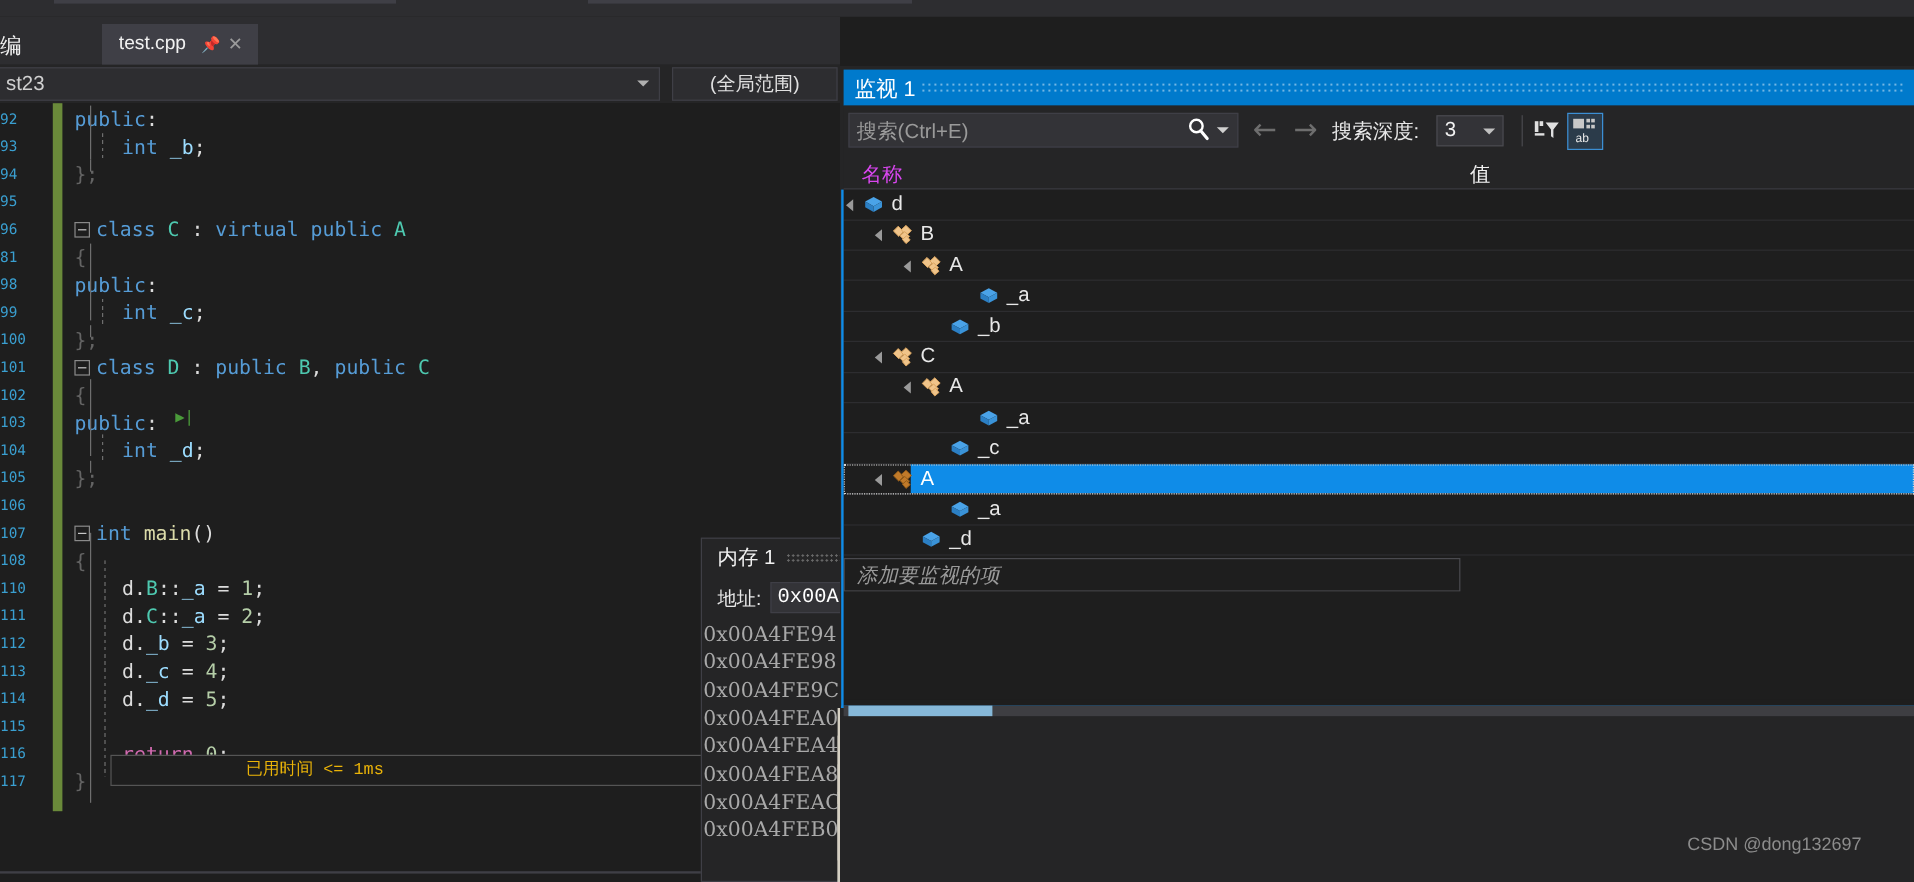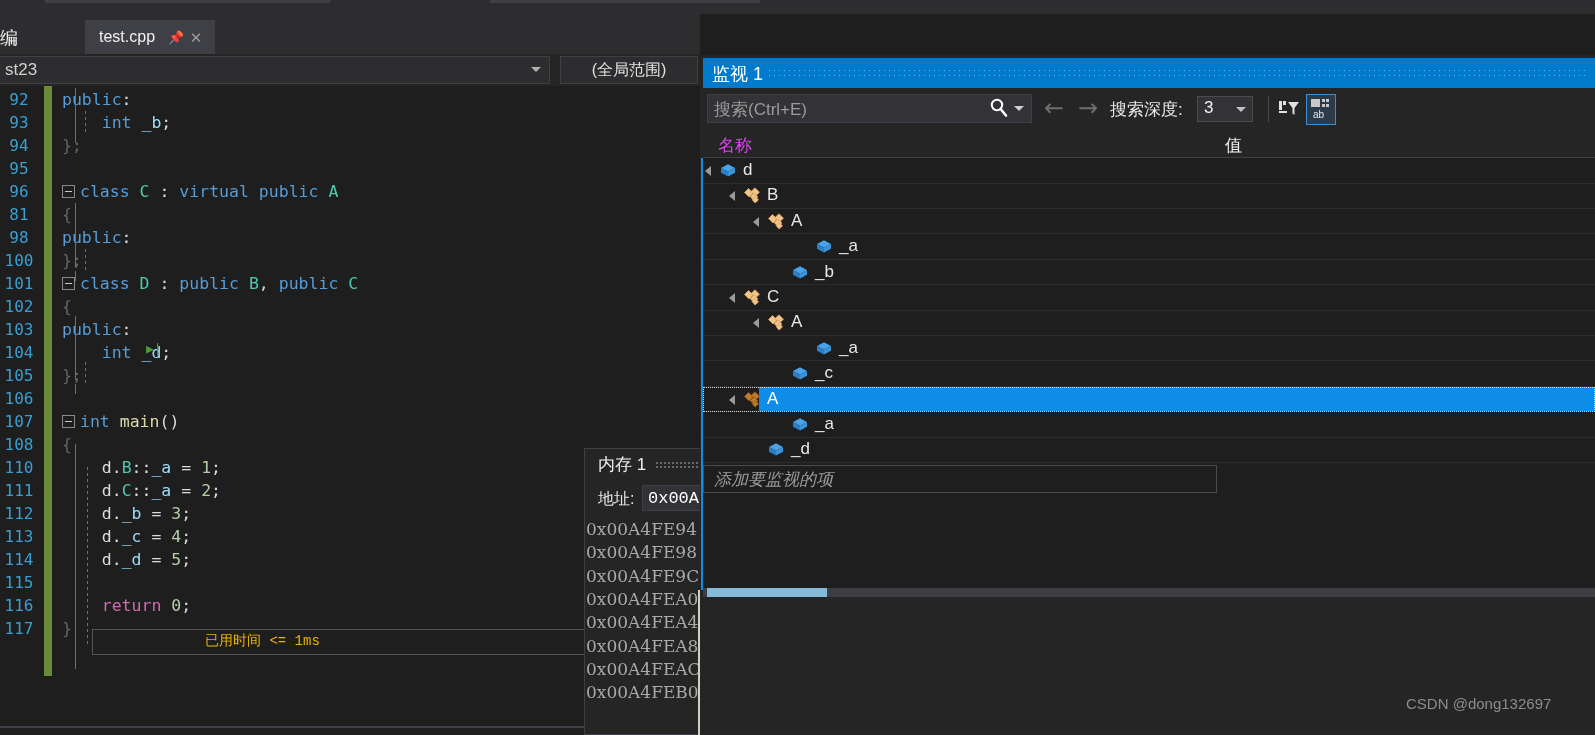--- a/index.html
+++ b/index.html
@@ -99,23 +99,23 @@
   .code-row {
     position:relative;
     height:23px;
     font-family:"DejaVu Sans Mono","Liberation Mono",monospace;
     font-size:16.5px;
     line-height:23px;
     white-space:pre;
   }
   .ln {
     position:absolute; left:0; width:38px;
-    text-align:center;
+    text-align:left;
     color:#3a9fd0;
-    font-size:16px;
+    font-size:12px;
   }
   .codetext { position:absolute; left:62px; }
   .fold {
     position:absolute; left:62px; top:5px;
     width:13px; height:13px;
     border:1px solid #8a8a8a;
     box-sizing:border-box;
   }
   .fold:after{
     content:""; position:absolute; left:2px; top:5px;
@@ -408,20 +408,21 @@
 <div class="abs" id="gutter-band"></div>
 
 <div class="abs" id="code-lines" style="left:0;top:88px;width:700px;">
     <div class="code-row"><span class="ln">92</span><span class="codetext"><span class="kw">public</span><span class="punc">:</span></span></div>
     <div class="code-row"><span class="ln">93</span><span class="codetext"><span class="kw">    int</span> <span class="var">_b</span><span class="punc">;</span></span></div>
     <div class="code-row"><span class="ln">94</span><span class="codetext"><span class="brace">};</span></span></div>
     <div class="code-row"><span class="ln">95</span><span class="codetext"></span></div>
     <div class="code-row"><span class="ln">96</span><span class="fold"></span><span class="codetext" style="left: 80px;"><span class="kw">class</span> <span class="typ">C</span> <span class="punc">:</span> <span class="kw">virtual</span> <span class="kw">public</span> <span class="typ">A</span></span></div>
     <div class="code-row"><span class="ln">81</span><span class="codetext"><span class="brace">{</span></span></div>
     <div class="code-row"><span class="ln">98</span><span class="codetext"><span class="kw">public</span><span class="punc">:</span></span></div>
+    <div class="code-row"><span class="ln">99</span><span class="codetext"><span class="kw">    int</span> <span class="var">_c</span><span class="punc">;</span></span></div>
     <div class="code-row"><span class="ln">100</span><span class="codetext"><span class="brace">};</span></span></div>
     <div class="code-row"><span class="ln">101</span><span class="fold"></span><span class="codetext" style="left: 80px;"><span class="kw">class</span> <span class="typ">D</span> <span class="punc">:</span> <span class="kw">public</span> <span class="typ">B</span><span class="punc">,</span> <span class="kw">public</span> <span class="typ">C</span></span></div>
     <div class="code-row"><span class="ln">102</span><span class="codetext"><span class="brace">{</span></span></div>
     <div class="code-row"><span class="ln">103</span><span class="codetext"><span class="kw">public</span><span class="punc">:</span></span></div>
     <div class="code-row"><span class="ln">104</span><span class="codetext"><span class="kw">    int</span> <span class="var">_d</span><span class="punc">;</span></span></div>
     <div class="code-row"><span class="ln">105</span><span class="codetext"><span class="brace">};</span></span></div>
     <div class="code-row"><span class="ln">106</span><span class="codetext"></span></div>
     <div class="code-row"><span class="ln">107</span><span class="fold"></span><span class="codetext" style="left: 80px;"><span class="kw">int</span> <span class="pl" style="color:#dcdcaa">main</span><span class="punc">()</span></span></div>
     <div class="code-row"><span class="ln">108</span><span class="codetext"><span class="brace">{</span></span></div>
     <div class="code-row"><span class="ln">110</span><span class="codetext">    <span class="pl">d.</span><span class="typ">B</span><span class="punc">::</span><span class="var">_a</span> <span class="punc">=</span> <span class="num">1</span><span class="punc">;</span></span></div>

